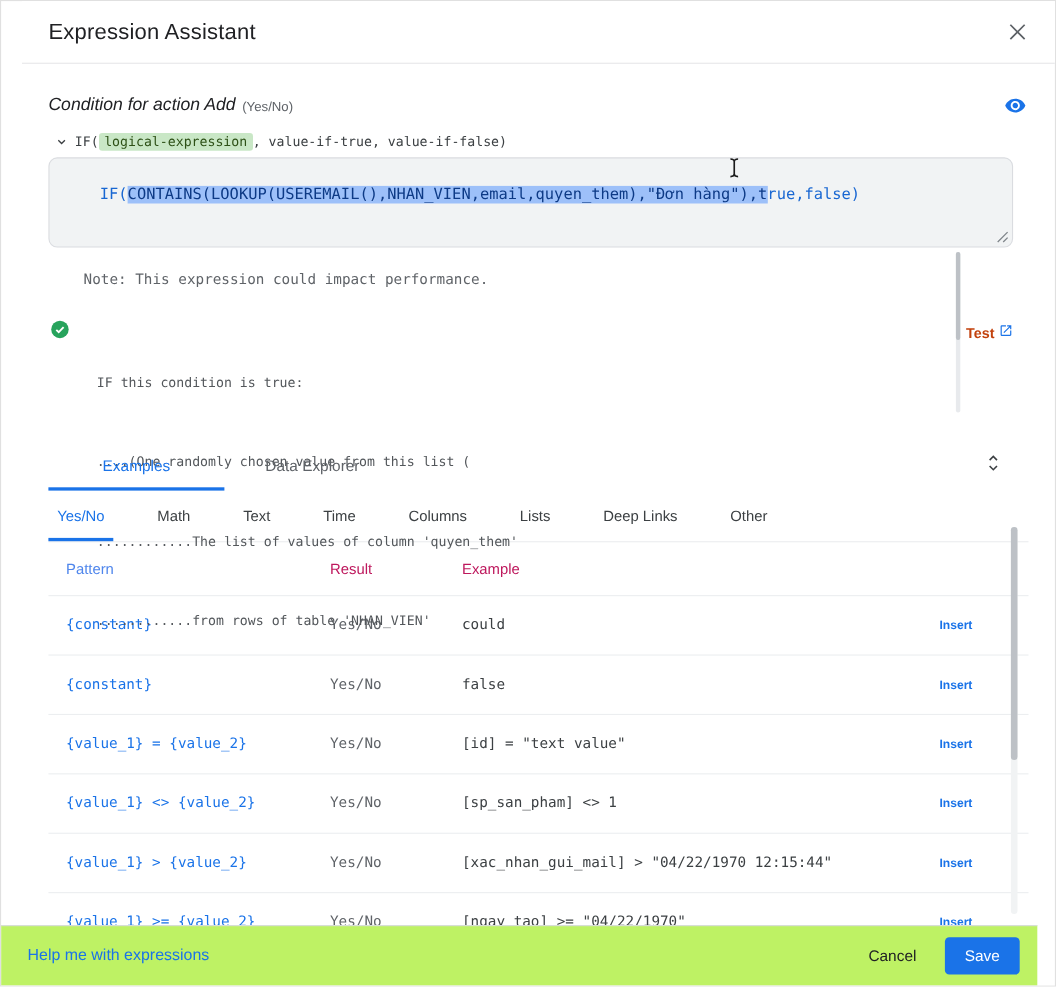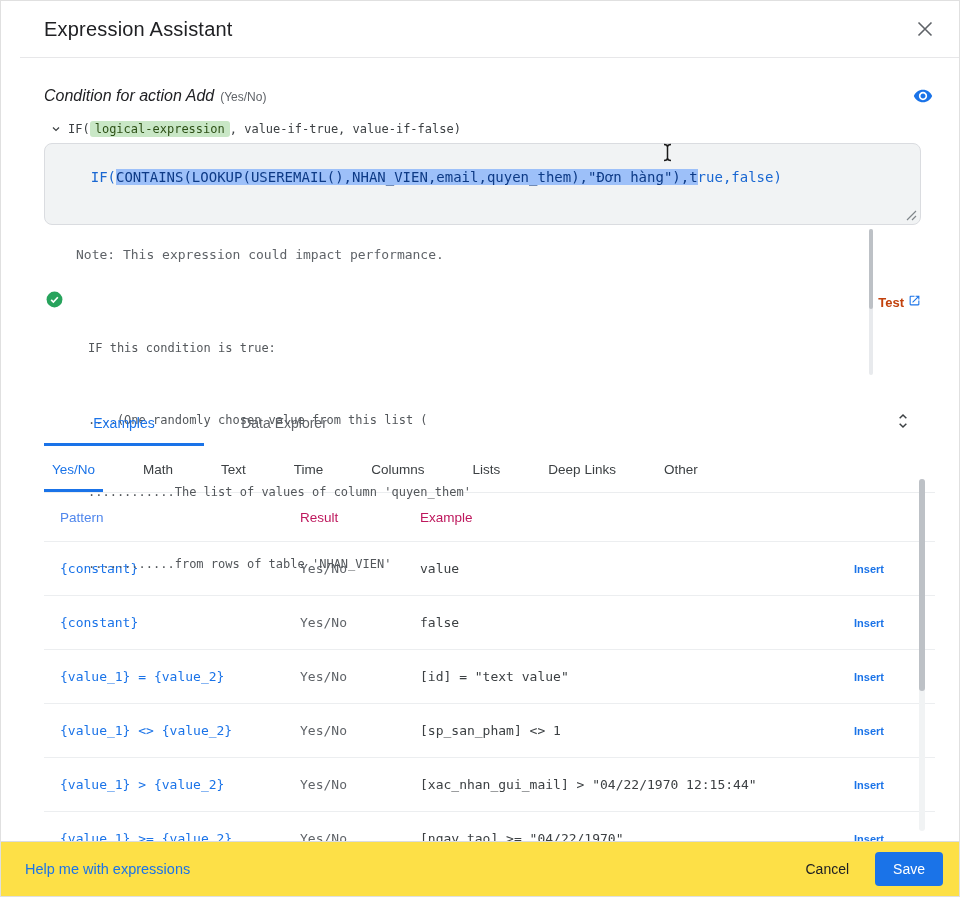--- a/index.html
+++ b/index.html
@@ -73,22 +73,22 @@
   .thead { height:48px; border-top:none; }
   .thead .hc { font-size:13.5px; color:#be185d; }
   .thead .hc.pattern { color:#4f86ec; }
   .cell-pattern { font-size:13px; color:#1a73e8; }
   .cell-result { font-size:13px; color:#5f6368; }
   .cell-example { font-size:13px; color:#3c4043; }
   .insert-btn { justify-self:end; background:none; border:none; color:#1a73e8;
                 font-family:"Liberation Sans",sans-serif; font-size:11px; font-weight:700; cursor:pointer; }
 
   
-  .footer { position:absolute; left:0; right:0; bottom:0; height:55px; border-top:1px solid #dadce0;
-            display:flex; align-items:center; padding:0 16px 0 24px; background:#fde047; }
+  .footer { position:absolute; left:0; right:16px; bottom:0; height:55px; border-top:1px solid #dadce0;
+            display:flex; align-items:center; padding:0 16px 0 24px; background:#bef264; }
   .help-link { color:#1a73e8; font-size:14.5px; text-decoration:none; cursor:pointer; }
   .cancel-btn { margin-left:auto; background:none; border:none; color:#202124; font-size:14px;
                 font-weight:500; cursor:pointer; padding:8px 10px; }
   .save-btn { margin-left:16px; background:#1a73e8; color:#fff; border:none; border-radius:4px;
               font-size:14px; font-weight:500; padding:9px 18px; min-width:64px; cursor:pointer; }
 </style>
 </head>
 <body>
 
 <div class="dialog">
@@ -204,21 +204,21 @@
     <div class="trow thead">
       <span class="hc pattern">Pattern</span>
       <span class="hc">Result</span>
       <span class="hc">Example</span>
       <span></span>
     </div>
 
     <div class="trow">
       <span class="cell-pattern mono">{constant}</span>
       <span class="cell-result mono">Yes/No</span>
-      <span class="cell-example mono">value</span>
+      <span class="cell-example mono">could</span>
       <button class="insert-btn">Insert</button>
     </div>
 
     <div class="trow">
       <span class="cell-pattern mono">{constant}</span>
       <span class="cell-result mono">Yes/No</span>
       <span class="cell-example mono">false</span>
       <button class="insert-btn">Insert</button>
     </div>
 

